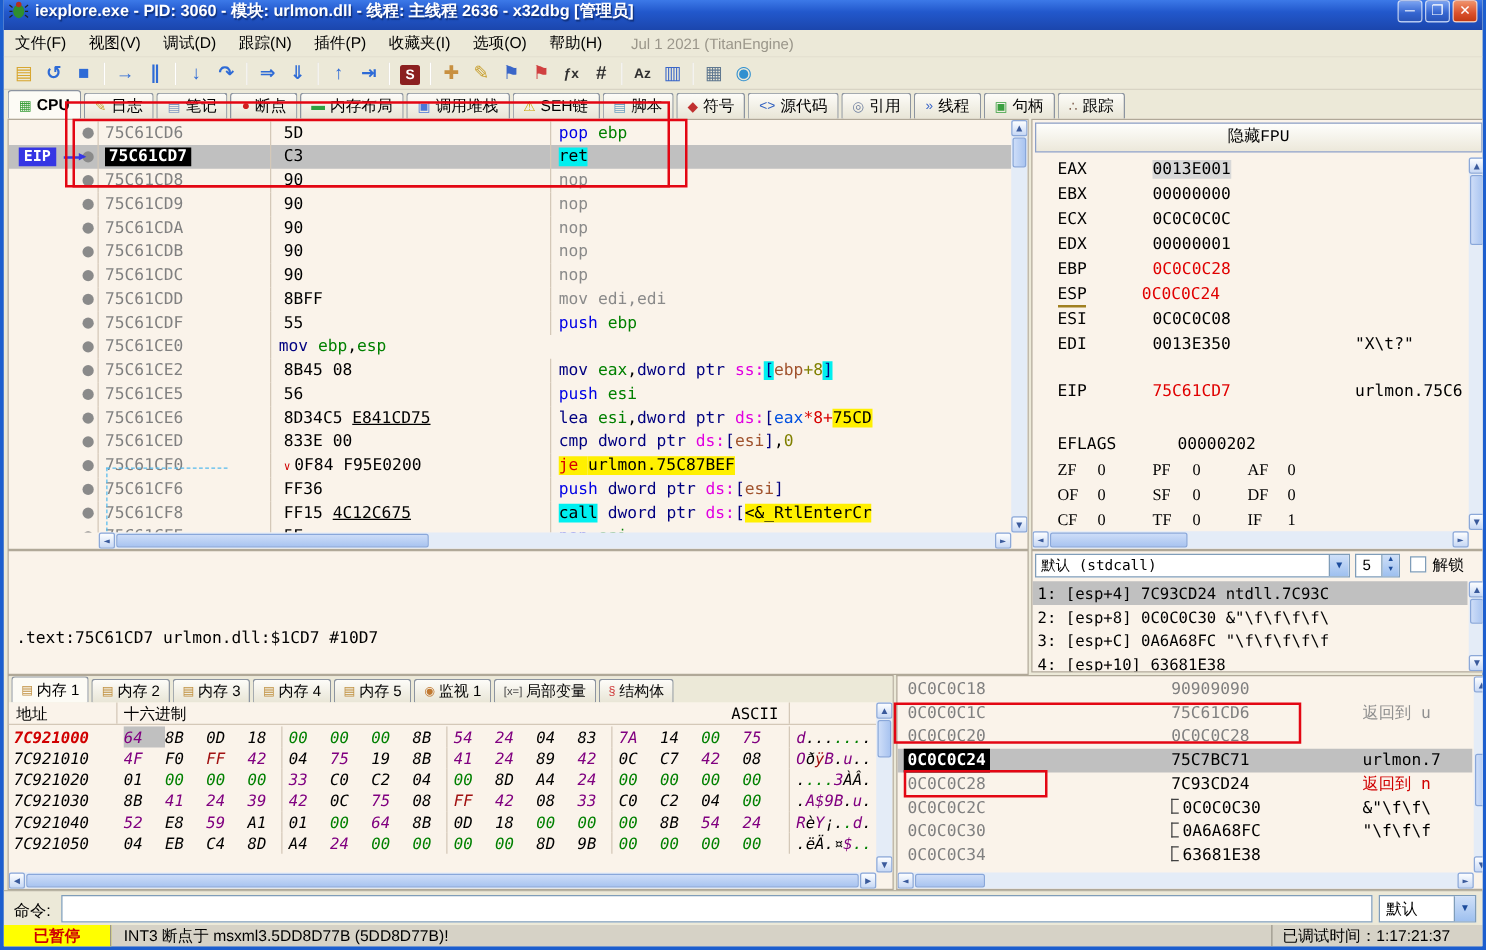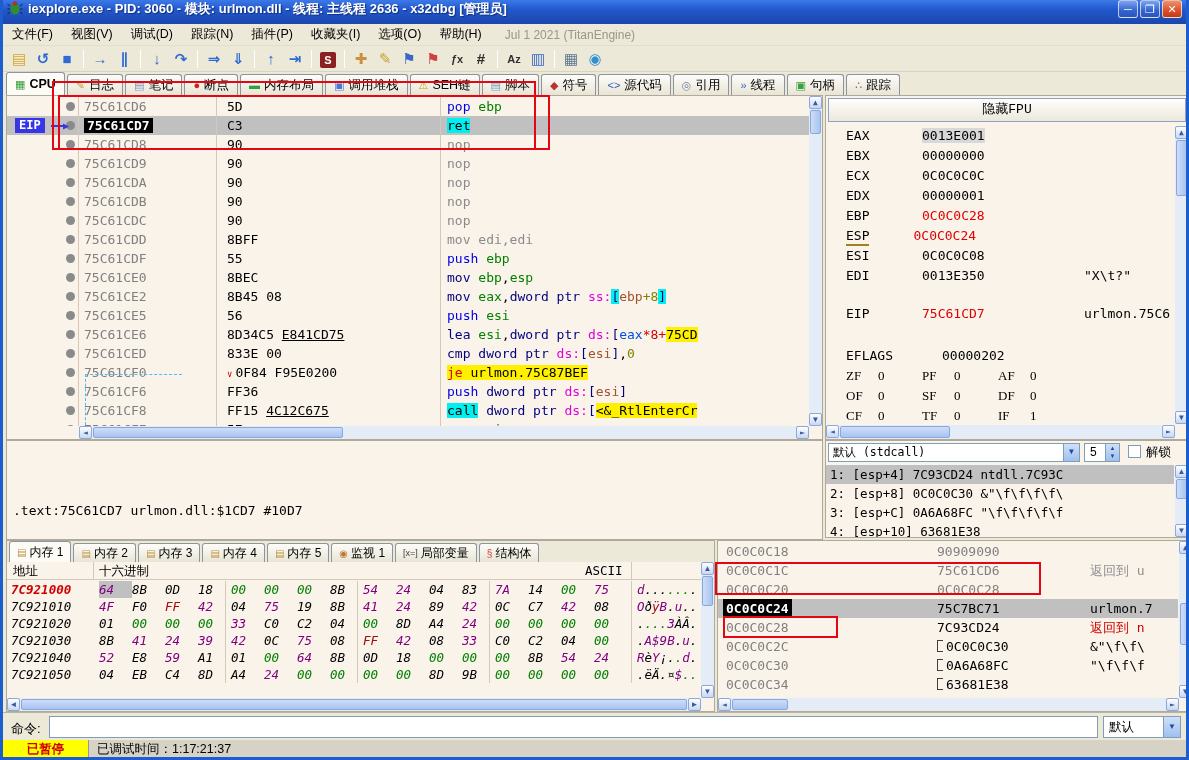--- a/index.html
+++ b/index.html
@@ -287,21 +287,21 @@
     <div id="disasm-rows" style="position:absolute;left:0;top:1px;right:13px;bottom:13px;overflow:hidden;">
         <div class="drow"><div class="dg"><span class="dot"></span></div><div class="da"><span>75C61CD6</span></div><div class="db"><span class="k">5D</span></div><div class="di"><span class="b">pop</span><span class="p"> </span><span class="g">ebp</span></div></div>
         <div class="drow sel"><div class="dg"><span class="dot"></span></div><div class="da"><span class="asel">75C61CD7</span></div><div class="db"><span class="k">C3</span></div><div class="di"><span class="k hlc">ret</span></div></div>
         <div class="drow"><div class="dg"><span class="dot"></span></div><div class="da"><span>75C61CD8</span></div><div class="db"><span class="k">90</span></div><div class="di"><span class="dim">nop</span></div></div>
         <div class="drow"><div class="dg"><span class="dot"></span></div><div class="da"><span>75C61CD9</span></div><div class="db"><span class="k">90</span></div><div class="di"><span class="dim">nop</span></div></div>
         <div class="drow"><div class="dg"><span class="dot"></span></div><div class="da"><span>75C61CDA</span></div><div class="db"><span class="k">90</span></div><div class="di"><span class="dim">nop</span></div></div>
         <div class="drow"><div class="dg"><span class="dot"></span></div><div class="da"><span>75C61CDB</span></div><div class="db"><span class="k">90</span></div><div class="di"><span class="dim">nop</span></div></div>
         <div class="drow"><div class="dg"><span class="dot"></span></div><div class="da"><span>75C61CDC</span></div><div class="db"><span class="k">90</span></div><div class="di"><span class="dim">nop</span></div></div>
         <div class="drow"><div class="dg"><span class="dot"></span></div><div class="da"><span>75C61CDD</span></div><div class="db"><span class="k">8BFF</span></div><div class="di"><span class="dim">mov edi,edi</span></div></div>
         <div class="drow"><div class="dg"><span class="dot"></span></div><div class="da"><span>75C61CDF</span></div><div class="db"><span class="k">55</span></div><div class="di"><span class="b">push</span><span class="p"> </span><span class="g">ebp</span></div></div>
-        <div class="drow"><div class="dg"><span class="dot"></span></div><div class="da"><span>75C61CE0</span></div><div class="db"><span class="k">8BEC</span></div><div class="di"><span class="n">mov</span><span class="p"> </span><span class="g">ebp</span><span class="p">,</span><span class="g">esp</span></div></div>
+        <div class="drow"><div class="dg"><span class="dot"></span></div><div class="da"><span>75C61CE0</span></div><div class="di"><span class="n">mov</span><span class="p"> </span><span class="g">ebp</span><span class="p">,</span><span class="g">esp</span></div></div>
         <div class="drow"><div class="dg"><span class="dot"></span></div><div class="da"><span>75C61CE2</span></div><div class="db"><span class="k">8B45 08</span></div><div class="di"><span class="n">mov</span><span class="p"> </span><span class="g">eax</span><span class="p">,</span><span class="n">dword ptr </span><span class="m">ss:</span><span class="n hlc">[</span><span class="si">ebp</span><span class="o">+8</span><span class="n hlc">]</span></div></div>
         <div class="drow"><div class="dg"><span class="dot"></span></div><div class="da"><span>75C61CE5</span></div><div class="db"><span class="k">56</span></div><div class="di"><span class="b">push</span><span class="p"> </span><span class="g">esi</span></div></div>
         <div class="drow"><div class="dg"><span class="dot"></span></div><div class="da"><span>75C61CE6</span></div><div class="db"><span class="k">8D34C5 </span><span class="k u">E841CD75</span></div><div class="di"><span class="n">lea</span><span class="p"> </span><span class="g">esi</span><span class="p">,</span><span class="n">dword ptr </span><span class="m">ds:</span><span class="n">[</span><span class="bl">eax</span><span class="r">*8</span><span class="r">+</span><span class="k hly">75CD</span></div></div>
         <div class="drow"><div class="dg"><span class="dot"></span></div><div class="da"><span>75C61CED</span></div><div class="db"><span class="k">833E 00</span></div><div class="di"><span class="n">cmp</span><span class="p"> </span><span class="n">dword ptr </span><span class="m">ds:</span><span class="n">[</span><span class="si">esi</span><span class="n">]</span><span class="p">,</span><span class="o">0</span></div></div>
         <div class="drow"><div class="dg"><span class="dot"></span></div><div class="da"><span>75C61CF0</span></div><div class="db"><span class="jmark">∨</span><span class="k">0F84 F95E0200</span></div><div class="di"><span class="r hly">je </span><span class="k hly">urlmon.75C87BEF</span></div></div>
         <div class="drow"><div class="dg"><span class="dot"></span></div><div class="da"><span>75C61CF6</span></div><div class="db"><span class="k">FF36</span></div><div class="di"><span class="b">push</span><span class="p"> </span><span class="n">dword ptr </span><span class="m">ds:</span><span class="n">[</span><span class="si">esi</span><span class="n">]</span></div></div>
         <div class="drow"><div class="dg"><span class="dot"></span></div><div class="da"><span>75C61CF8</span></div><div class="db"><span class="k">FF15 </span><span class="k u">4C12C675</span></div><div class="di"><span class="k hlc">call</span><span class="p"> </span><span class="n">dword ptr </span><span class="m">ds:</span><span class="n">[</span><span class="k hly">&lt;&amp;_RtlEnterCr</span></div></div>
         <div class="drow"><div class="dg"><span class="dot"></span></div><div class="da"><span>75C61CFE</span></div><div class="db"><span class="k">5E</span></div><div class="di"><span class="b">pop</span><span class="p"> </span><span class="g">esi</span></div></div>
       </div>
     <div class="eipbox">EIP</div>
@@ -467,20 +467,21 @@
     <span class="cmdlabel">命令:</span>
     <input class="cmdinput" type="text" value="" style="">
     <div class="cmdcombo">
       <span>默认</span>
       <span class="cbtn">▼</span>
     </div>
   </div>
 
   <div class="statusbar">
     <span class="stbadge">已暂停</span>
+    <span class="stmsg">INT3 断点于 msxml3.5DD8D77B (5DD8D77B)!</span>
     <span class="sttime">
       <span>已调试时间：</span><span>1:17:21:37</span>
     </span>
   </div>
 
   <div class="ann" style="left:49px;top:81px;width:484px;height:69px;"></div>
   <div class="ann" style="left:55px;top:95px;width:492px;height:55px;"></div>
   <div class="ann" style="left:712px;top:562px;width:326px;height:33px;"></div>
   <div class="ann" style="left:720px;top:616px;width:115px;height:22px;"></div>
 

